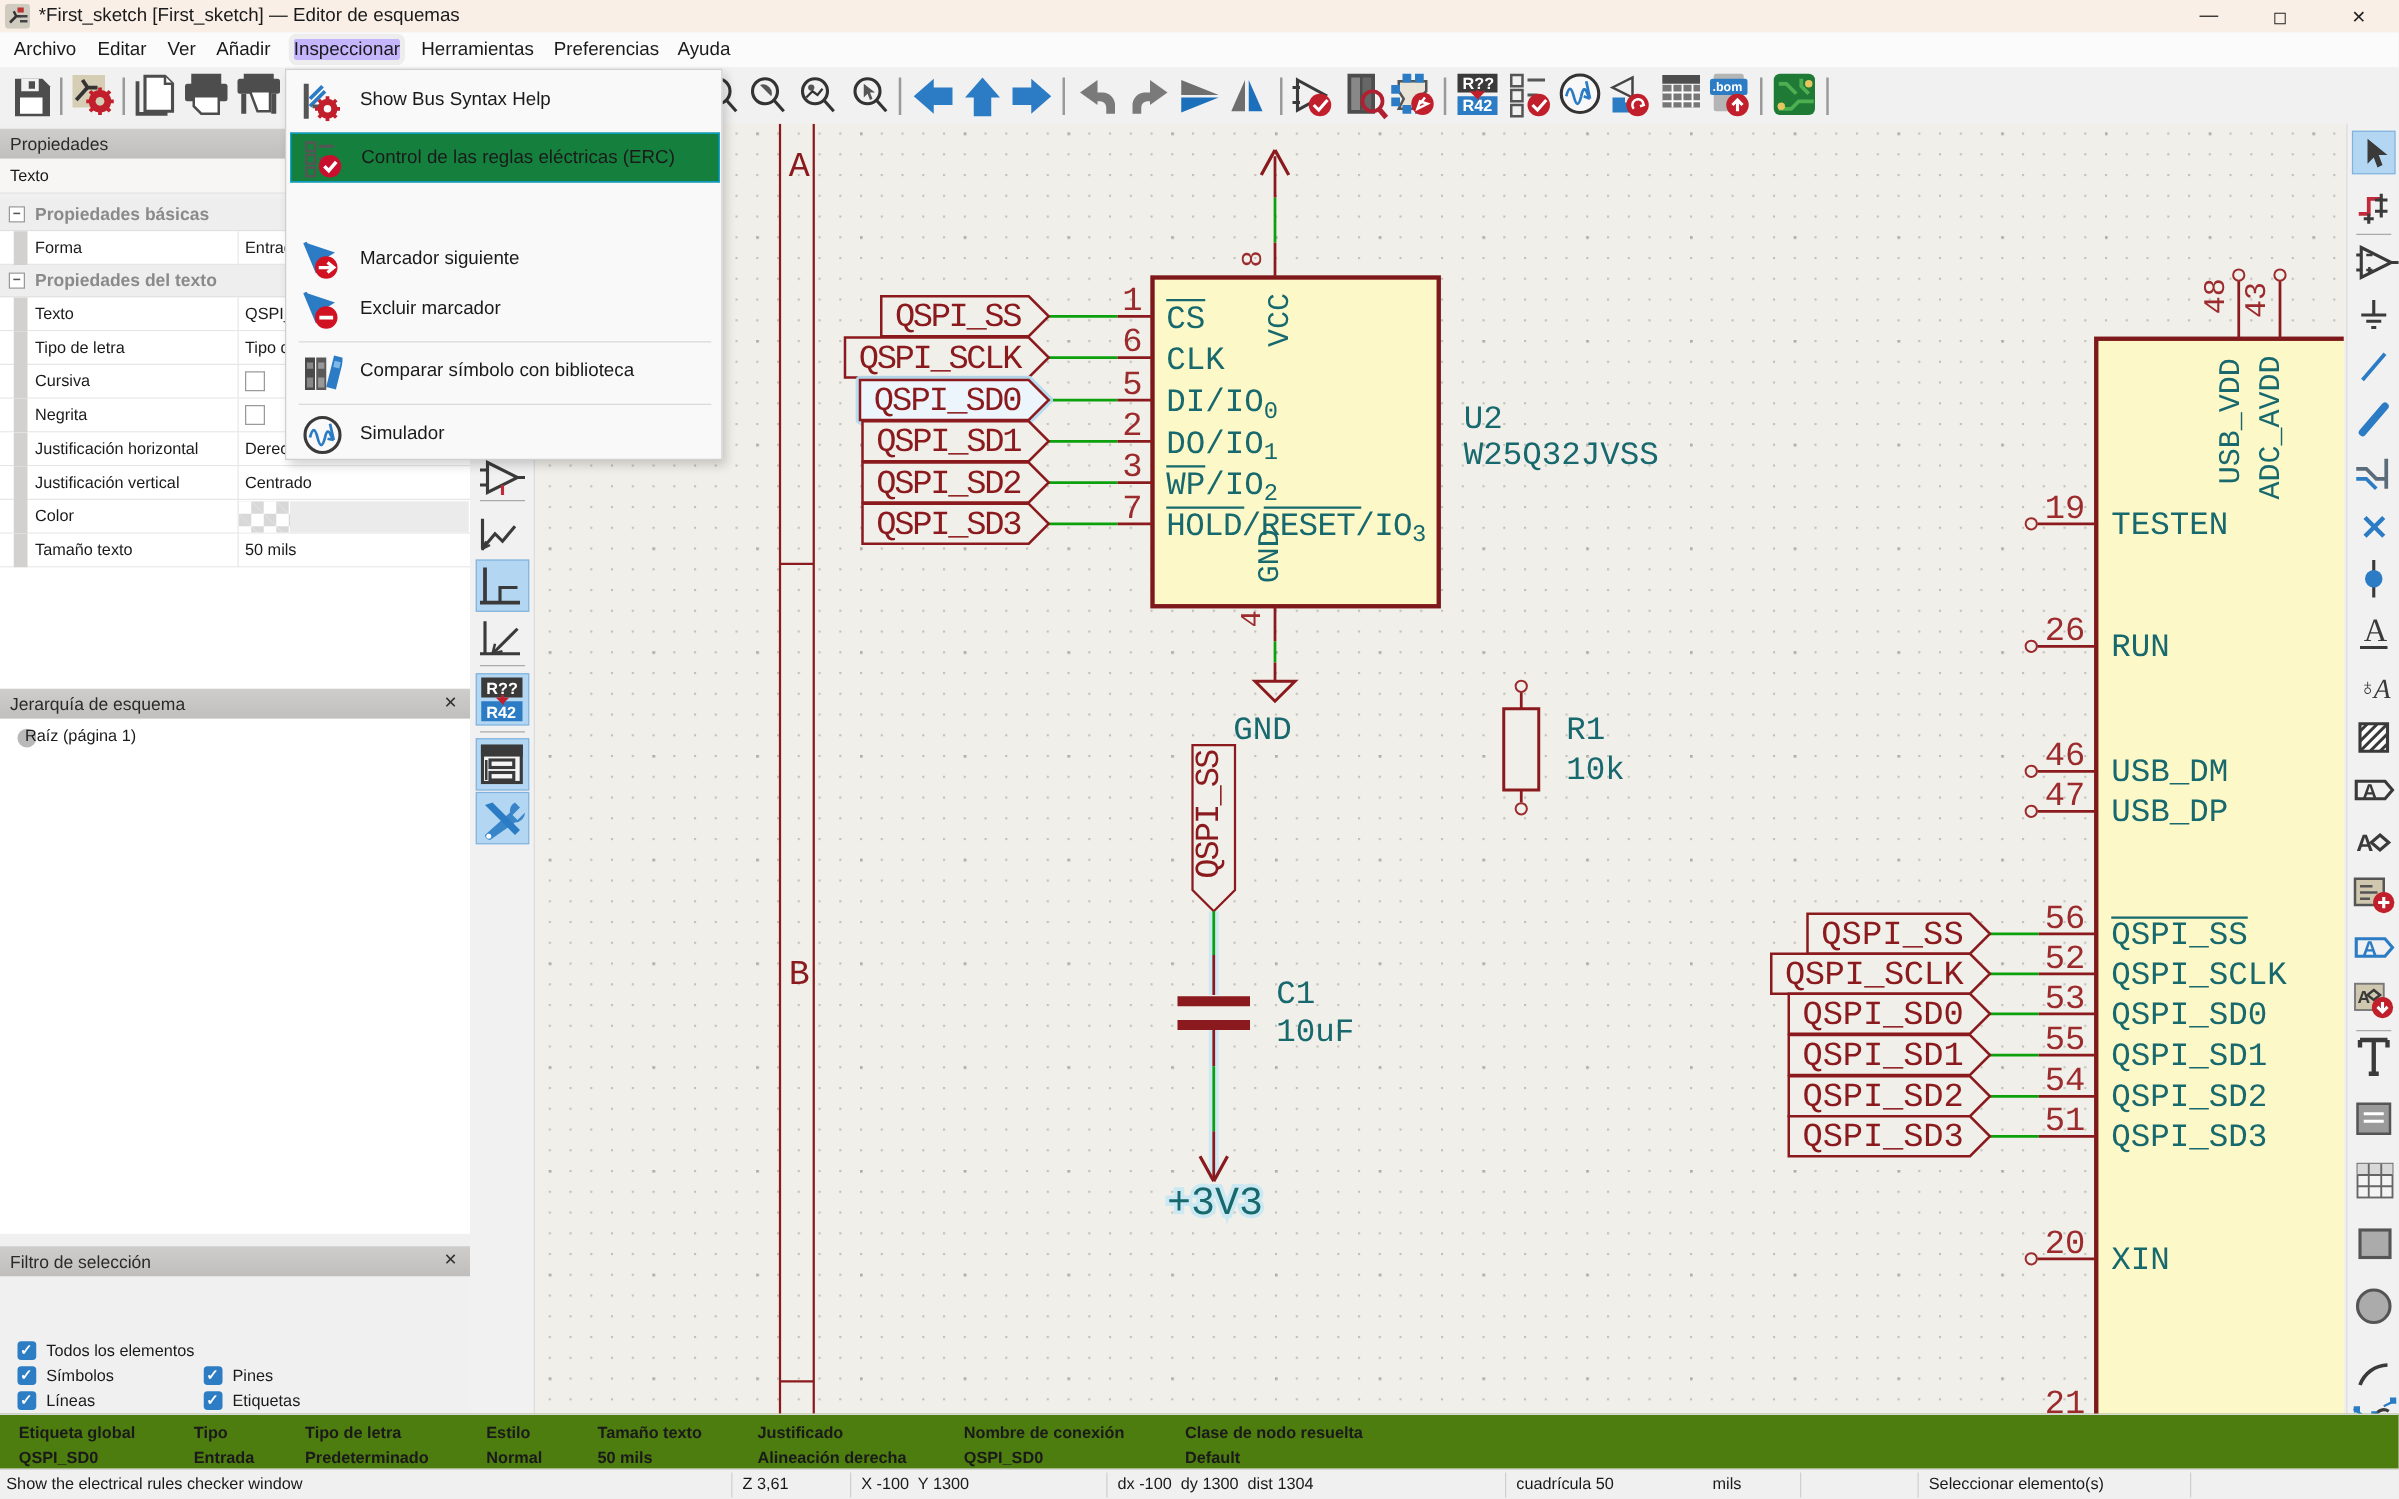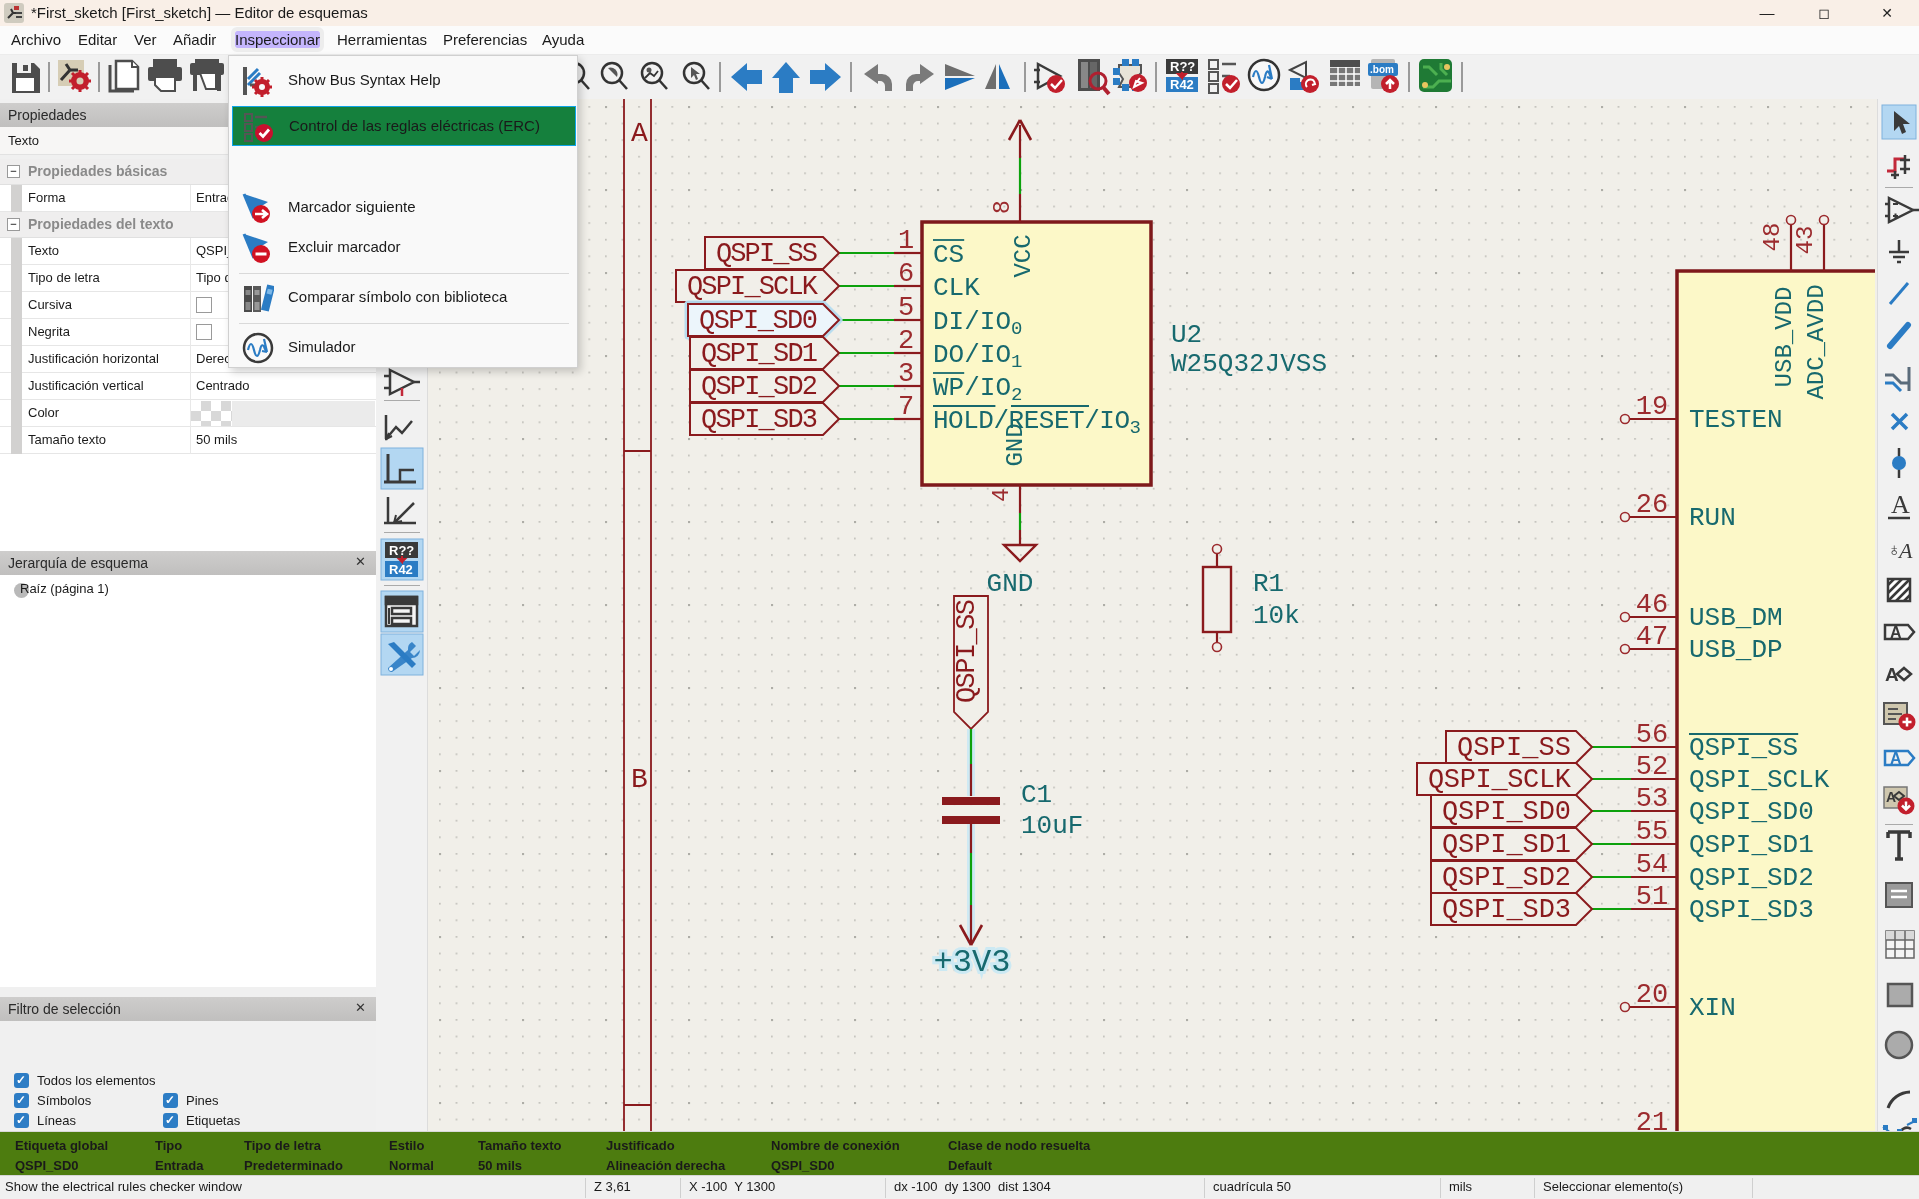--- a/index.html
+++ b/index.html
@@ -688,21 +688,21 @@
     <div style="left:606px">Justificado<br>Alineación derecha</div>
     <div style="left:771px">Nombre de conexión<br>QSPI_SD0</div>
     <div style="left:948px">Clase de nodo resuelta<br>Default</div>
   </div>
   <div id="status2" class="abs">
     <div style="left:5px">Show the electrical rules checker window</div>
     <div style="left:594px">Z 3,61</div>
     <div style="left:689px">X -100&nbsp; Y 1300</div>
     <div style="left:894px">dx -100&nbsp; dy 1300&nbsp; dist 1304</div>
     <div style="left:1213px">cuadrícula 50</div>
-    <div style="left:1449px">mils</div>
+    <div style="left:1370px">mils</div>
     <div style="left:1543px">Seleccionar elemento(s)</div>
     <span class="s2sep" style="left:585px"></span>
     <span class="s2sep" style="left:680px"></span>
     <span class="s2sep" style="left:885px"></span>
     <span class="s2sep" style="left:1204px"></span>
     <span class="s2sep" style="left:1440px"></span>
     <span class="s2sep" style="left:1534px"></span>
     <span class="s2sep" style="left:1752px"></span>
   </div>
 

